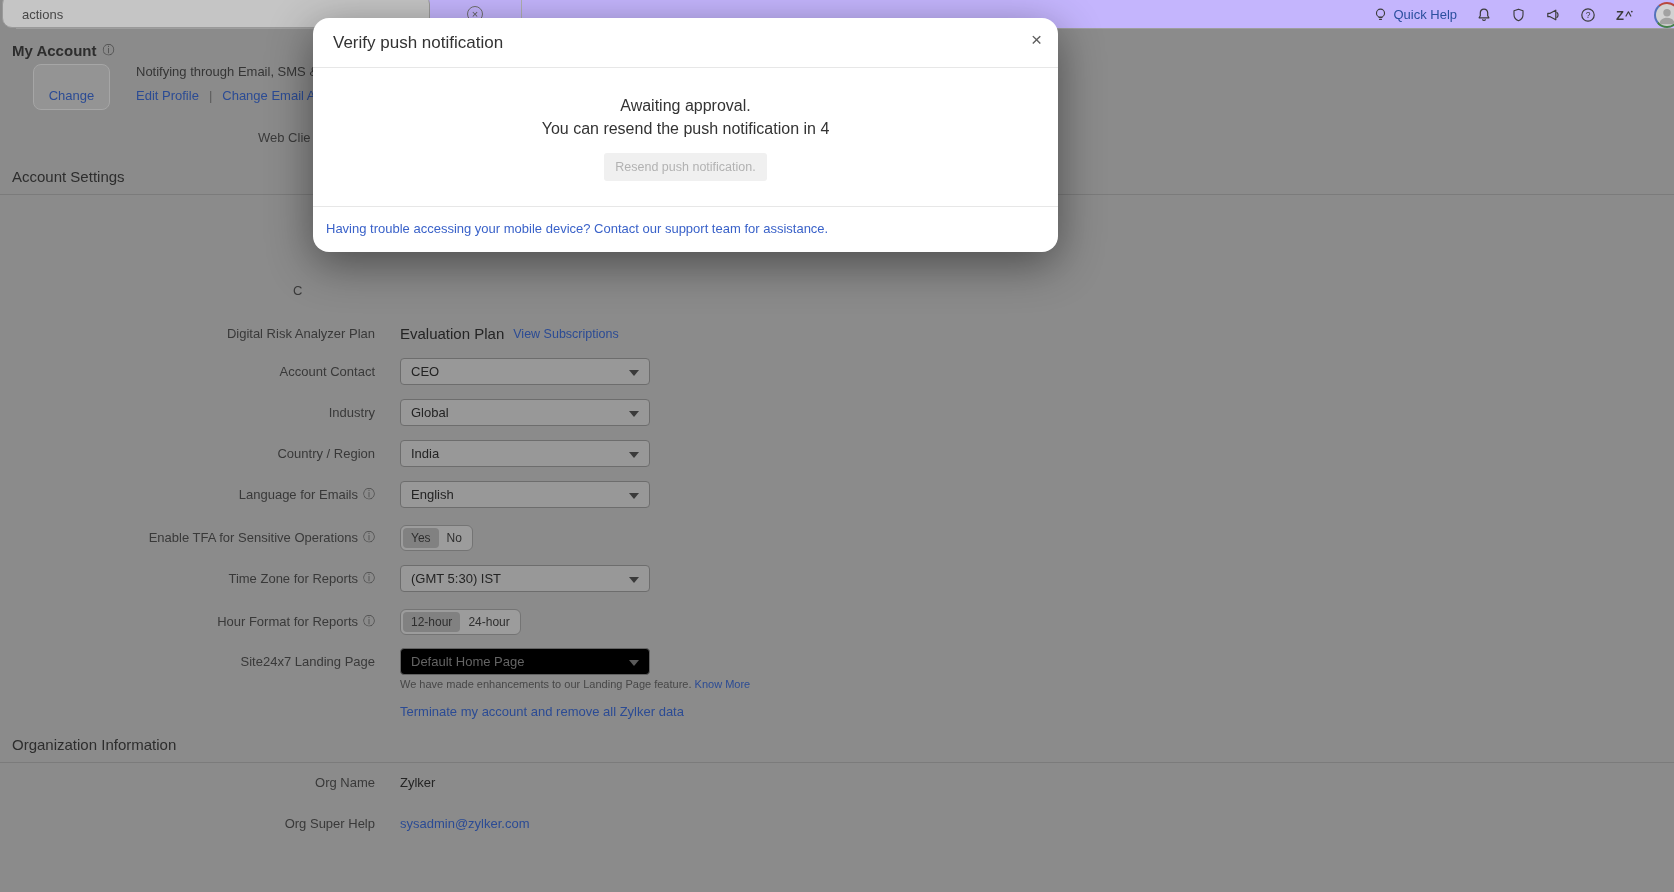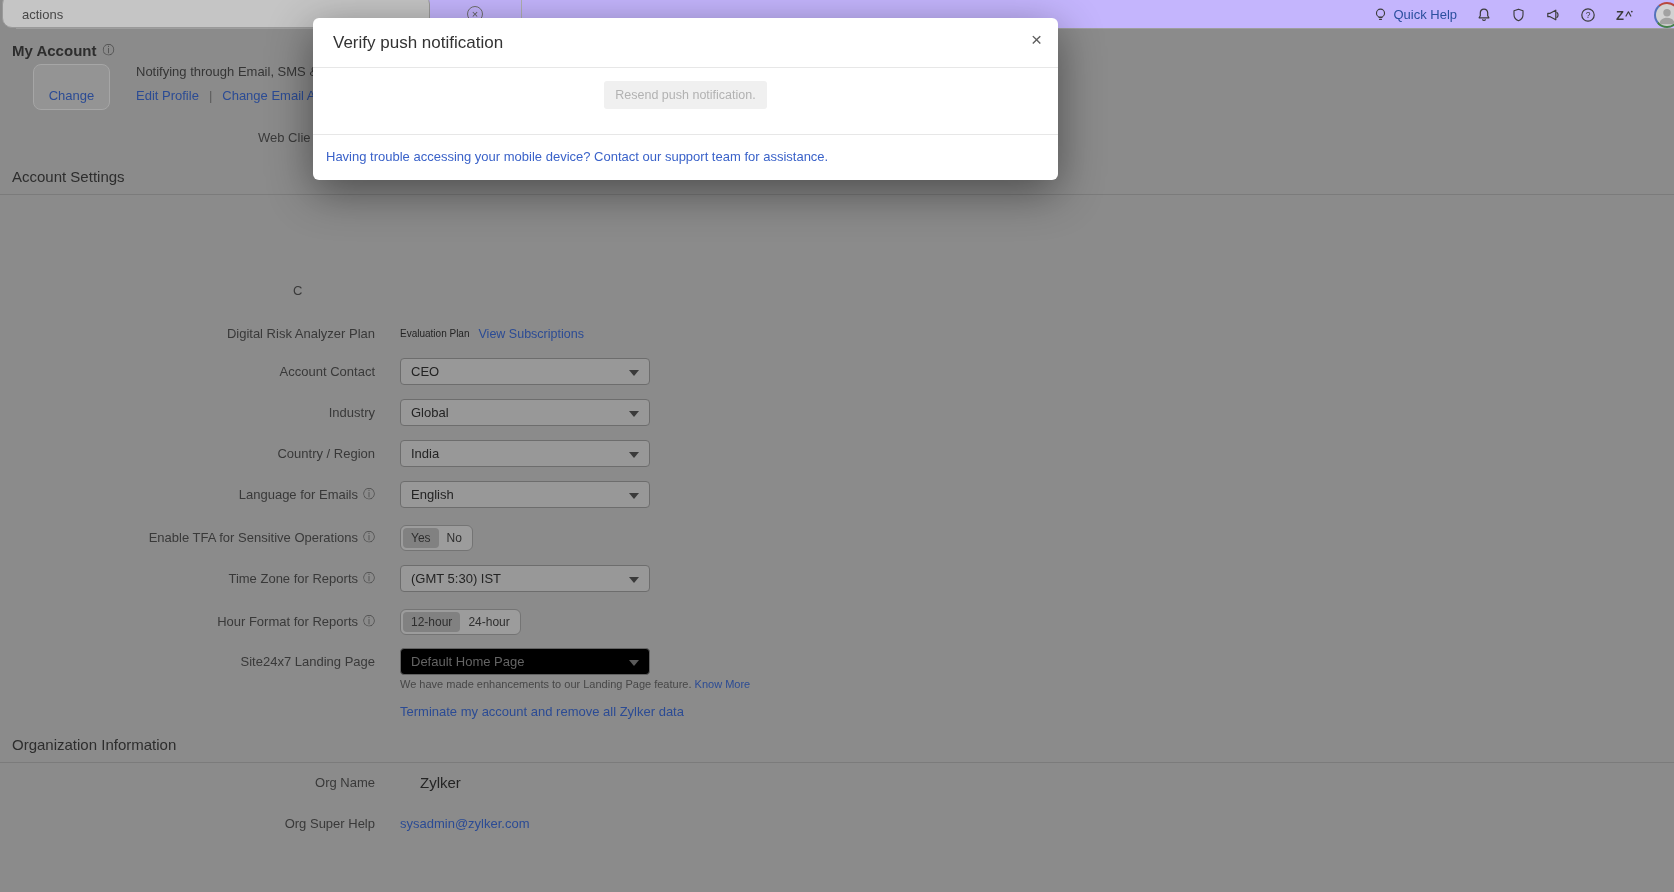--- a/index.html
+++ b/index.html
@@ -49,30 +49,30 @@
        align-items:center;gap:5px;}
   .ctrl{margin-left:25px;display:flex;align-items:center;}
   .select{width:250px;height:27px;background:#989898;border:1px solid #6d6d6d;border-radius:4px;
           display:flex;align-items:center;padding:8px 10px;position:relative;cursor:pointer;}
   .select .val{font-size:13px;color:#232323;}
   .caret{position:absolute;right:10px;top:11px;width:0;height:0;border-left:5px solid transparent;
          border-right:5px solid transparent;border-top:6px solid #3a3a3a;}
   .select.disabled{background:#000000;border-color:#616161;cursor:default;}
   .select.disabled .val{color:#646464;}
   .select.disabled .caret{border-top-color:#5a5a5a;}
-  .plan-val{font-size:10px;color:#242424;font-weight:500;}
+  .plan-val{font-size:15px;color:#242424;font-weight:500;}
   .plan-link{font-size:12.5px;margin-left:9px;text-align:right;}
   .toggle{display:inline-flex;background:#9c9c9c;border:1px solid #747474;border-radius:6px;padding:2px;}
   .tg-opt{font-size:12px;color:#2e2e2e;padding:3px 8px;border-radius:4px;cursor:pointer;}
   .tg-opt.on{background:#818181;}
   .helper{position:absolute;left:400px;font-size:11px;color:#474747;white-space:nowrap;}
-  .plain-val{font-size:15px;color:#242424;margin-left:20px;}
+  .plain-val{font-size:13px;color:#242424;}
 
   
-  .modal{position:absolute;left:313px;top:18px;width:745px;background:#ffffff;border-radius:6px;
+  .modal{position:absolute;left:313px;top:18px;width:745px;background:#ffffff;border-radius:16px;
          box-shadow:0 12px 45px rgba(0,0,0,0.45);z-index:10;color:#333;}
   .modal-head{height:50px;display:flex;align-items:center;padding:0 20px;border-bottom:1px solid #e7e7e7;}
   .modal-title{font-size:17px;color:#333;}
   .modal-close{position:absolute;right:16px;top:12px;font-size:19px;color:#5f5f5f;cursor:pointer;line-height:1;}
   .modal-info{margin:24px 20px 0 20px;background:#f6f6f6;border:1px solid #e2e2e2;border-radius:3px;
               padding:9px 14px;font-size:13px;color:#3f3f3f;}
   .modal-status{margin-top:26px;text-align:center;font-size:16px;color:#333;line-height:23px;}
   .modal-btn-row{text-align:center;margin-top:13px;}
   .resend-btn{background:#f0f0f0;border:none;border-radius:3px;color:#b2b2b2;font-size:12.5px;
               padding:7px 11px;font-family:inherit;cursor:default;}
@@ -302,20 +302,24 @@
         <a class="blue-link" style="font-size:13px;">sysadmin@zylker.com</a>
       </div>
     </div>
   </main>
 
   <div class="modal">
     <div class="modal-head">
       <span class="modal-title">Verify push notification</span>
       <span class="modal-close">×</span>
     </div>
+    <div class="modal-status">
+      <div>Awaiting approval.</div>
+      <div>You can resend the push notification in 4</div>
+    </div>
     <div class="modal-btn-row">
       <button class="resend-btn" disabled="">Resend push notification.</button>
     </div>
     <div class="modal-foot">
       <a>Having trouble accessing your mobile device? Contact our support team for assistance.</a>
     </div>
   </div>
 
 </div>
 

